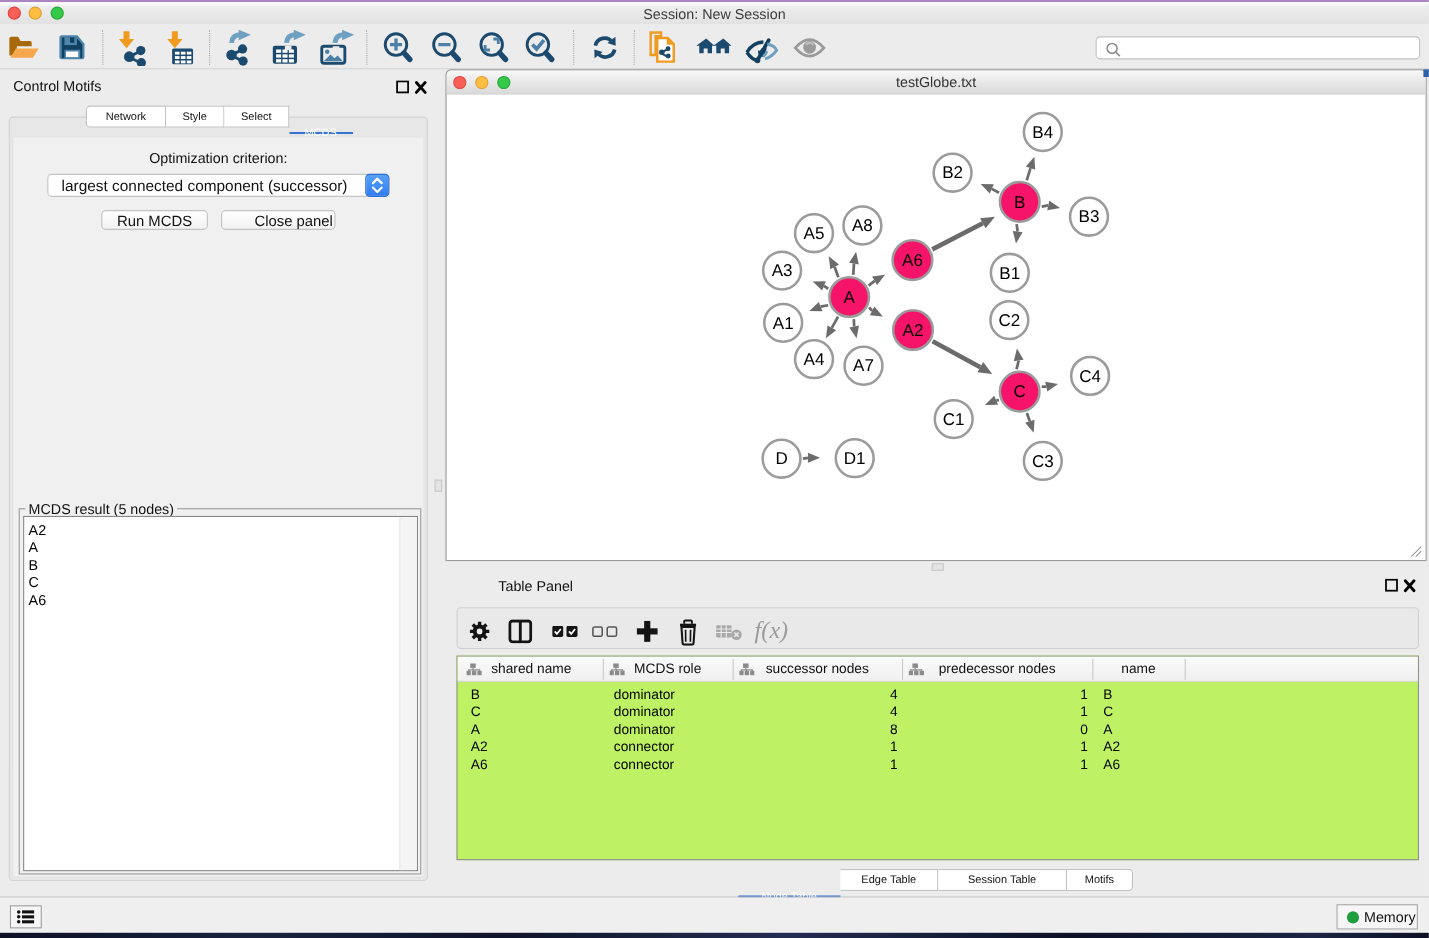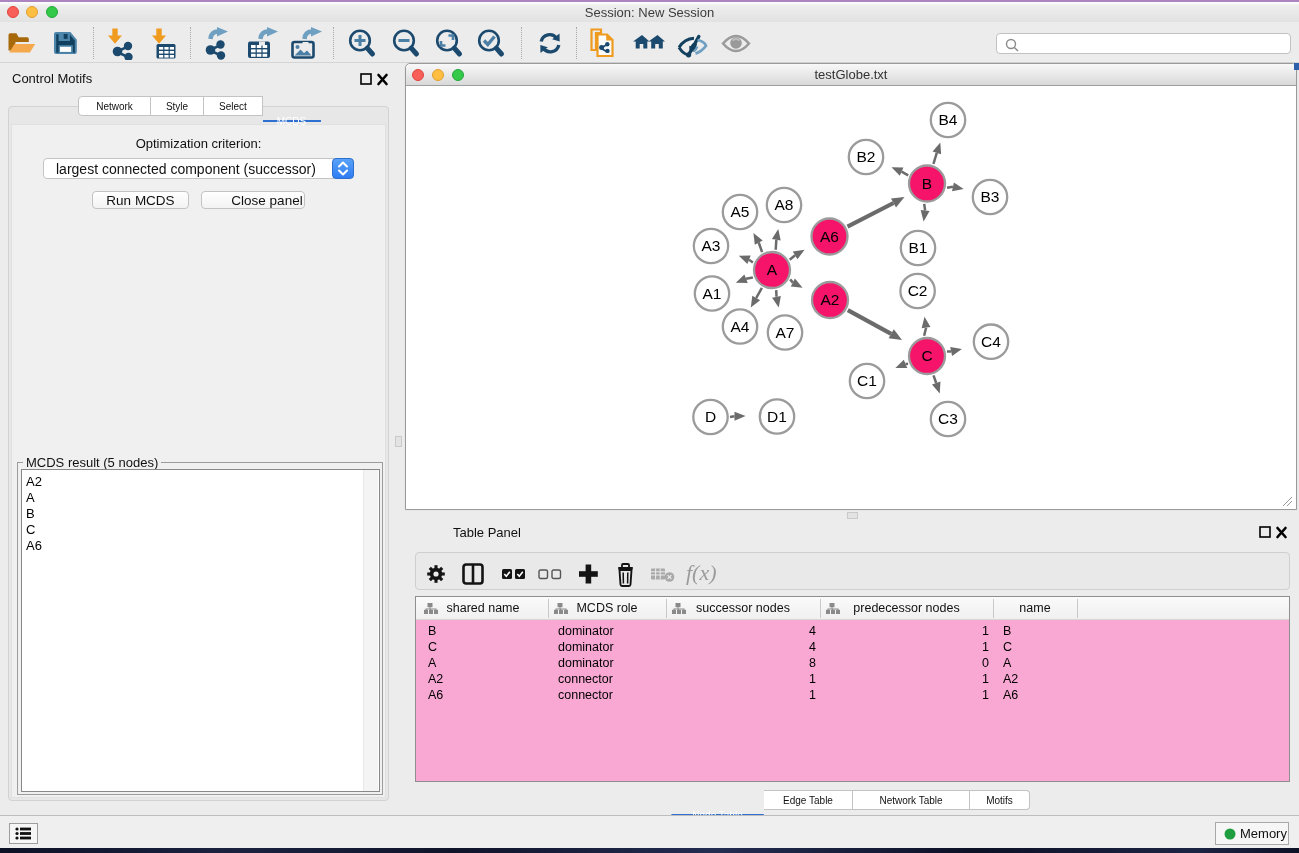--- a/index.html
+++ b/index.html
@@ -38,21 +38,21 @@
 
 #gwin { left:405px; top:63px; width:892px; height:447px; background:#fff; border:1px solid #9a9a9a; border-radius:5px 5px 0 0; box-shadow:0 0 0 1px rgba(0,0,0,0.02); }
 #gtitle { left:0; top:0; width:100%; height:22px; background:linear-gradient(#f8f8f8,#d9d9d9); border-bottom:1px solid #9f9f9f; border-radius:5px 5px 0 0; }
 #gtitle .title { position:absolute; left:0; right:0; top:3px; text-align:center; font-size:13px; color:#333; }
 #bluecorner { left:1294px; top:63px; width:5px; height:7px; background:#2d5faa; }
 #gresize { right:3px; bottom:2px; width:12px; height:12px; }
 
 
 #tp-title { left:422px; top:525px; font-size:13px; color:#111;margin-left:31px; }
 #tp-toolbar { left:415px; top:552px; width:875px; height:38px; background:#e9e9e9; border:1px solid #cfcfcf; border-radius:4px; }
-#tp-table { left:415px; top:596px; width:875px; height:186px; background:#f9a8d4; border:1px solid #8f8f8f; }
+#tp-table { left:415px; top:596px; width:875px; height:186px; background:#bef264; border:1px solid #8f8f8f; }
 #tp-header { position:absolute; left:0; top:0; width:873px; height:23px; background:linear-gradient(#fafafa,#f0f0f0); border-bottom:1px solid #d6d6d6; }
 .hcol { position:absolute; top:0; height:23px; }
 .hsep { position:absolute; top:2px; height:19px; width:0; border-left:1px solid #c9c9c9; }
 .hlabel { position:absolute; top:4px; width:100%; text-align:center; font-size:12.5px; color:#111; }
 .cell { position:absolute; font-size:12.5px; color:#000; height:16px; line-height:16px; }
 
 #bottabs { left:671px; top:790px; }
 
 #statussep { left:0; top:815px; width:1299px; height:0; border-top:1px solid #bdbdbd; }
 #status { left:0; top:816px; width:1299px; height:32px; background:#efefef; }
@@ -510,21 +510,21 @@
 <div class="cell" style="left:12px;top:90px">A6</div>
 <div class="cell" style="left:142px;top:90px">connector</div>
 <div class="cell" style="left:300px;top:90px;width:100px;text-align:right">1</div>
 <div class="cell" style="left:473px;top:90px;width:100px;text-align:right">1</div>
 <div class="cell" style="left:587px;top:90px">A6</div>
     </div>
   </div>
 <div class="tabs" id="bottabs">
   <div class="tab first sel" style="width:93px">Node Table</div>
   <div class="tab" style="width:89px">Edge Table</div>
-  <div class="tab" style="width:117px">Network Table</div>
+  <div class="tab" style="width:117px">Session Table</div>
   <div class="tab last" style="width:60px">Motifs</div>
 </div>
 <div id="statussep" class="abs"></div>
 <div id="status" class="abs"></div>
 <div id="listbtn" class="abs">
     <svg width="27" height="19" viewBox="0 0 27 19">
       <g fill="#111">
         <circle cx="7" cy="5" r="1.6"></circle>
         <rect x="10" y="3.6" width="11" height="2.8"></rect>
         <circle cx="7" cy="9.5" r="1.6"></circle>

